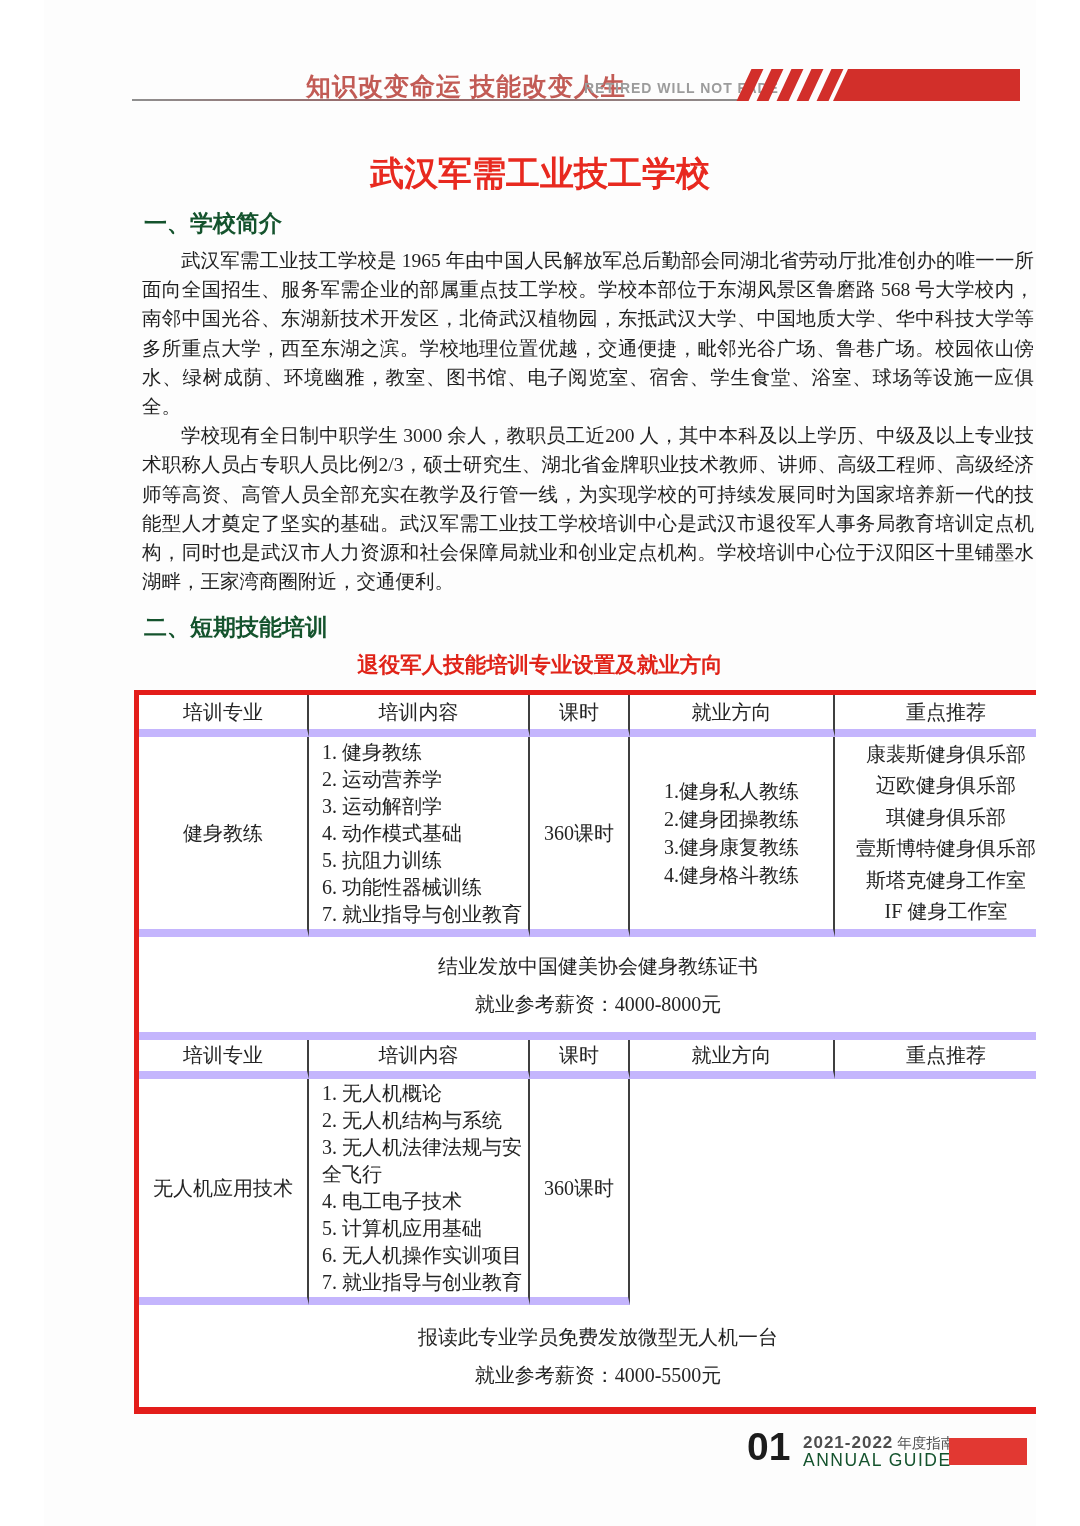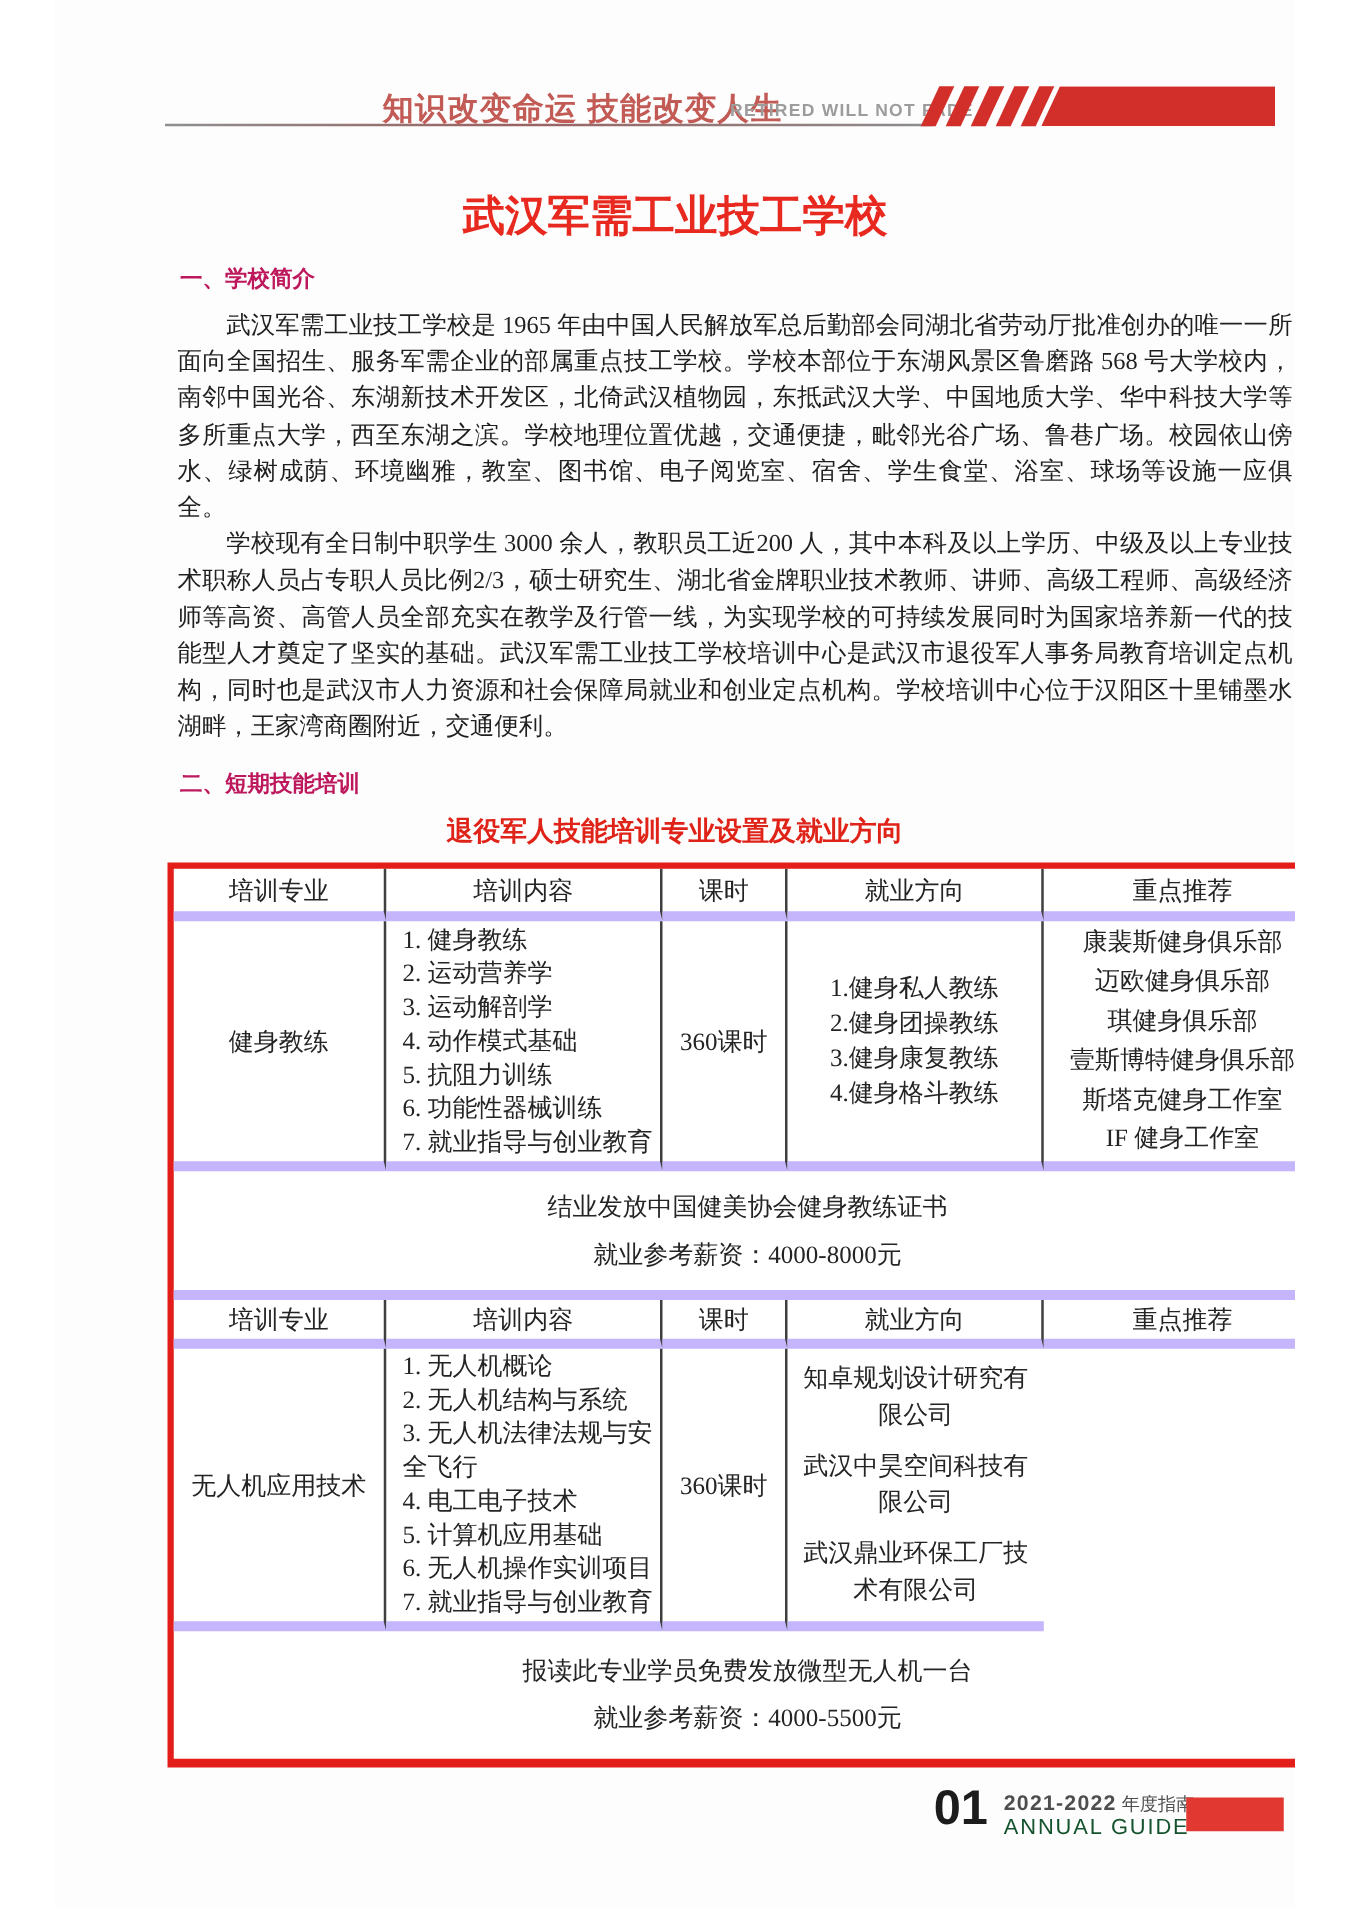--- a/index.html
+++ b/index.html
@@ -49,22 +49,22 @@
   .doc-title {
     margin-top: 134px;
     text-align: center;
     font-family: "Liberation Sans", sans-serif;
     font-weight: bold; font-size: 34px; line-height: 46px;
     color: #e8291f;
   }
   .sec-heading {
     margin: 12px 0 8px; padding-left: 10px;
     font-family: "Liberation Sans", sans-serif;
-    font-weight: bold; font-size: 18px; line-height: 30px;
-    color: #be185d;
+    font-weight: bold; font-size: 23px; line-height: 30px;
+    color: #14532d;
   }
   .sec-heading.second { margin-top: 16px; }
   .para {
     font-size: 19.5px; line-height: 29.2px;
     text-align: justify; text-indent: 2em;
     color: #1f1f1f;
     padding-left: 8px; width: 900px;
   }
   .table-title {
     margin: 5px 0 11px;
@@ -208,25 +208,20 @@
       <div class="cell content-list">
           <div class="list-line">1. 无人机概论</div>
           <div class="list-line">2. 无人机结构与系统</div>
           <div class="list-line">3. 无人机法律法规与安全飞行</div>
           <div class="list-line">4. 电工电子技术</div>
           <div class="list-line">5. 计算机应用基础</div>
           <div class="list-line">6. 无人机操作实训项目</div>
           <div class="list-line">7. 就业指导与创业教育</div>
         </div>
       <div class="cell">360课时</div>
-      <div class="cell last-col rec-spaced">
-          <div class="list-line">知卓规划设计研究有限公司</div>
-          <div class="list-line">武汉中昊空间科技有限公司</div>
-          <div class="list-line">武汉鼎业环保工厂技术有限公司</div>
-        </div>
 
       <div class="cell merged no-bottom">
         <div class="note-line1">报读此专业学员免费发放微型无人机一台</div>
         <div class="note-line2">就业参考薪资：4000-5500元</div>
       </div>
     </div>
   </div>
 
   <div class="footer">
     <div class="page-num">01</div>

